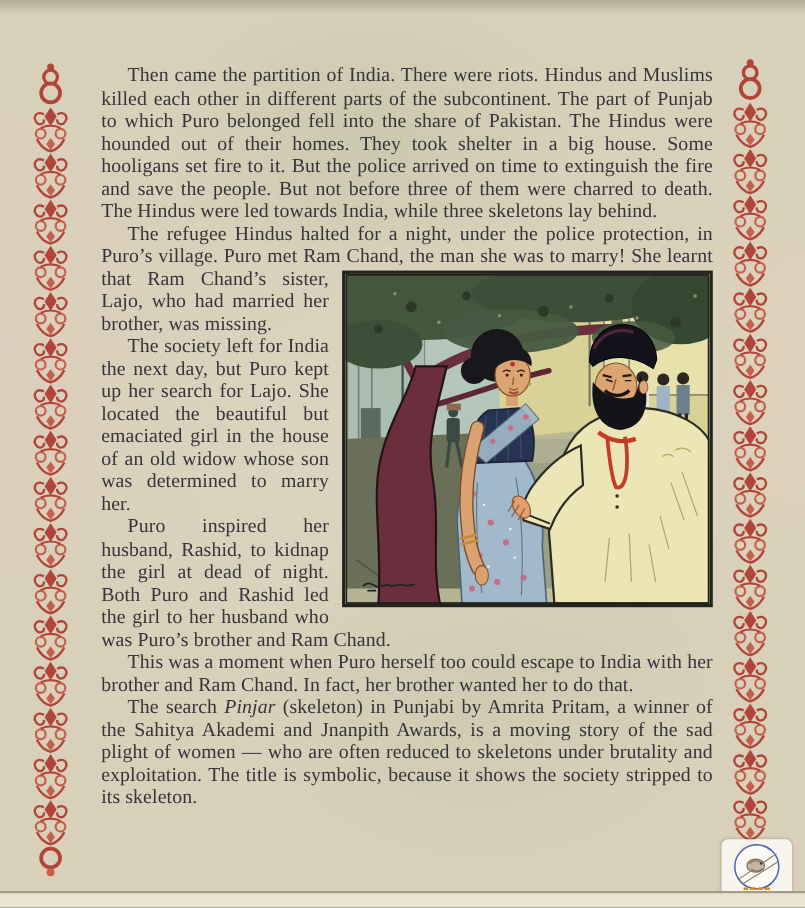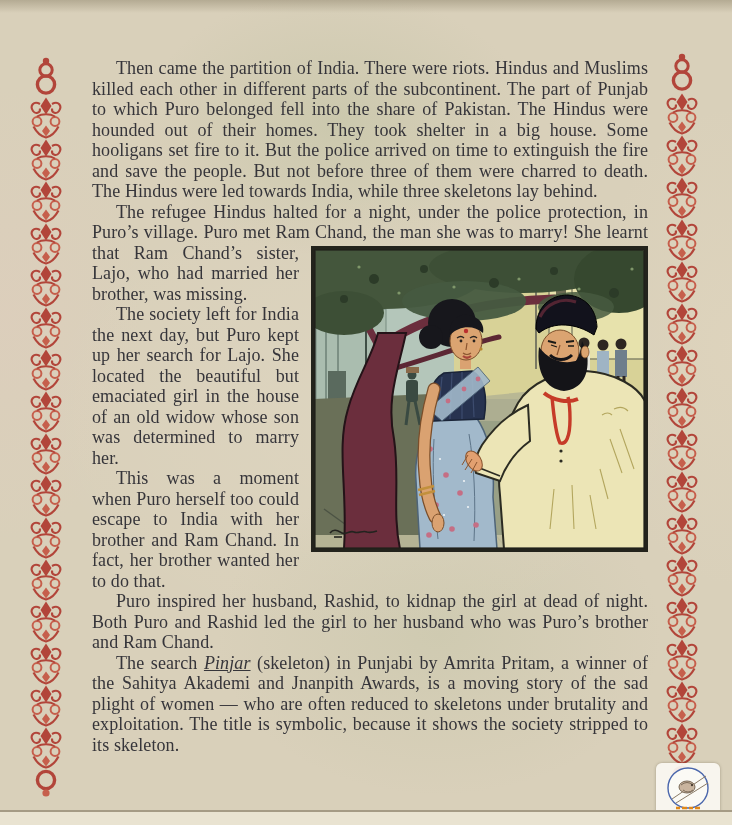--- a/index.html
+++ b/index.html
@@ -25,21 +25,21 @@
   .border-rail.left{left:28px;}
   .border-rail.right{left:664px;top:52px;}
   .text-block{
     position:absolute;left:92px;top:14px;width:556px;
     color:#36353a;
     font-size:18px;line-height:20.5px;
     text-align:justify;letter-spacing:.1px;margin-top:44px;
   }
   .para{margin:0;text-indent:24px;}
   .para span{text-indent:0;}
-  .btitle{font-style:italic;text-decoration:underline;}
+  .btitle{font-style:italic;}
   .illo{
     float:right;display:block;
     width:331px;height:300px;
     border:3px solid #23231c;
     margin:3px 0 6px 12px;
     background:#b4c6ba;
   }
   .illo svg{display:block;}
   .watermark{
     position:absolute;right:12px;bottom:6px;width:64px;height:56px;
@@ -290,24 +290,24 @@
 
           <rect x="0.8" y="0.8" width="329.4" height="298.4" fill="none" stroke="#20201a" stroke-width="1.6"></rect>
         </svg>
       </span>
       <span>learnt that Ram Chand’s sister, Lajo, who had married her brother, was missing.</span>
     </p>
     <p class="para">
       <span>The society left for India the next day, but Puro kept up her search for Lajo. She located the beautiful but emaciated girl in the house of an old widow whose son was determined to marry her.</span>
     </p>
     <p class="para">
+      <span>Puro inspired her husband, Rashid, to kidnap the girl at dead of night. Both Puro and Rashid led the girl to her husband who was Puro’s brother and Ram Chand.</span>
+    </p>
+    <p class="para">
       <span>This was a moment when Puro herself too could escape to India with her brother and Ram Chand. In fact, her brother wanted her to do that.</span>
-    </p>
-    <p class="para">
-      <span>Puro inspired her husband, Rashid, to kidnap the girl at dead of night. Both Puro and Rashid led the girl to her husband who was Puro’s brother and Ram Chand.</span>
     </p>
     <p class="para"><span>The search </span><span class="btitle">Pinjar</span><span> (skeleton) in Punjabi by Amrita Pritam, a winner of the Sahitya Akademi and Jnanpith Awards, is a moving story of the sad plight of women — who are often reduced to skeletons under brutality and exploitation. The title is symbolic, because it shows the society stripped to its skeleton.</span></p>
   </main>
 
   <div class="watermark">
     <svg width="64" height="56" viewBox="0 0 64 56">
       <circle cx="32" cy="25" r="20" fill="#fbfaf5" stroke="#4a66ac" stroke-width="1.4"></circle>
       <path d="M16 36 L50 13 M20 40 L52 20" stroke="#8a7a66" stroke-width="1" fill="none"></path>
       <ellipse cx="31" cy="24" rx="8" ry="6" fill="#c9b49e" stroke="#7a6a58" stroke-width="1"></ellipse>
       <path d="M25 22 q6 -5 12 0 M27 27 q5 4 10 0" stroke="#7a6a58" stroke-width="1" fill="none"></path>

